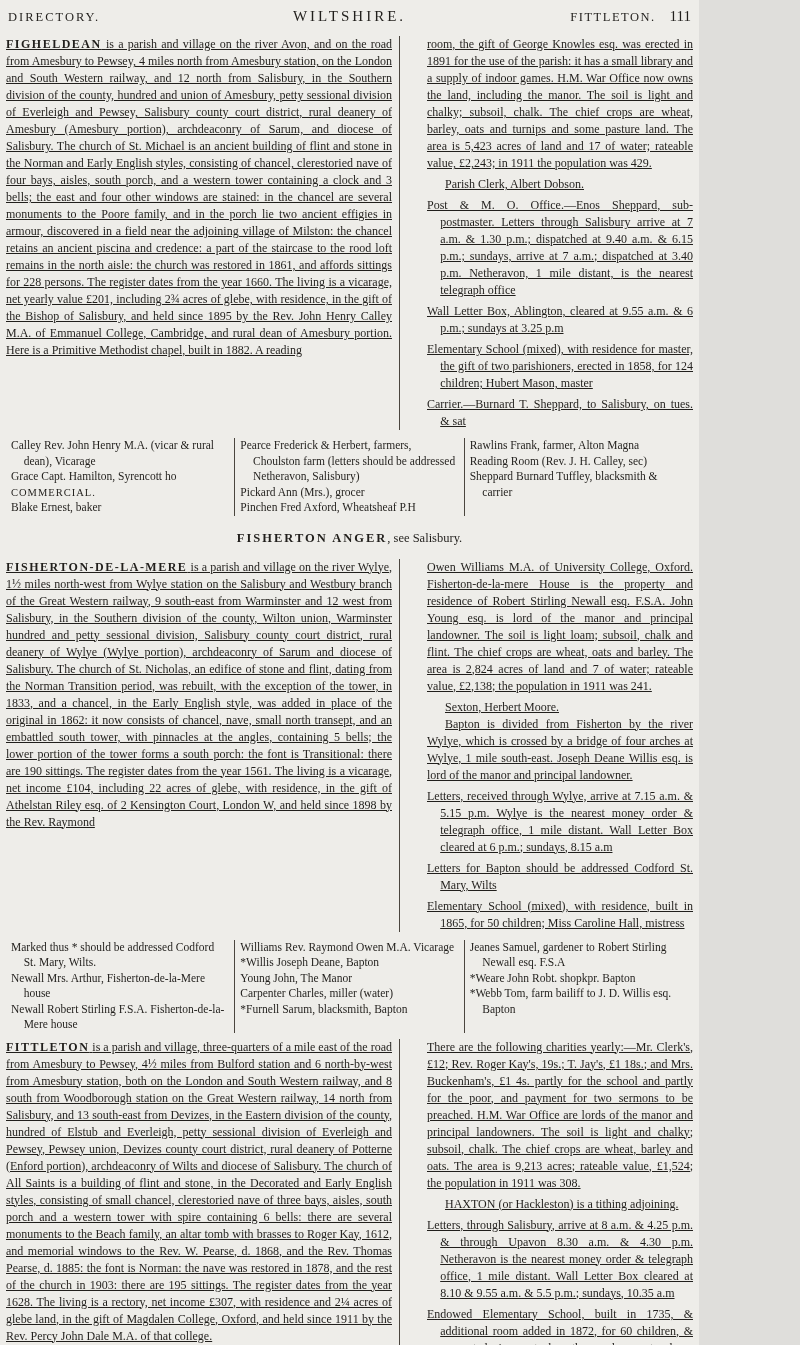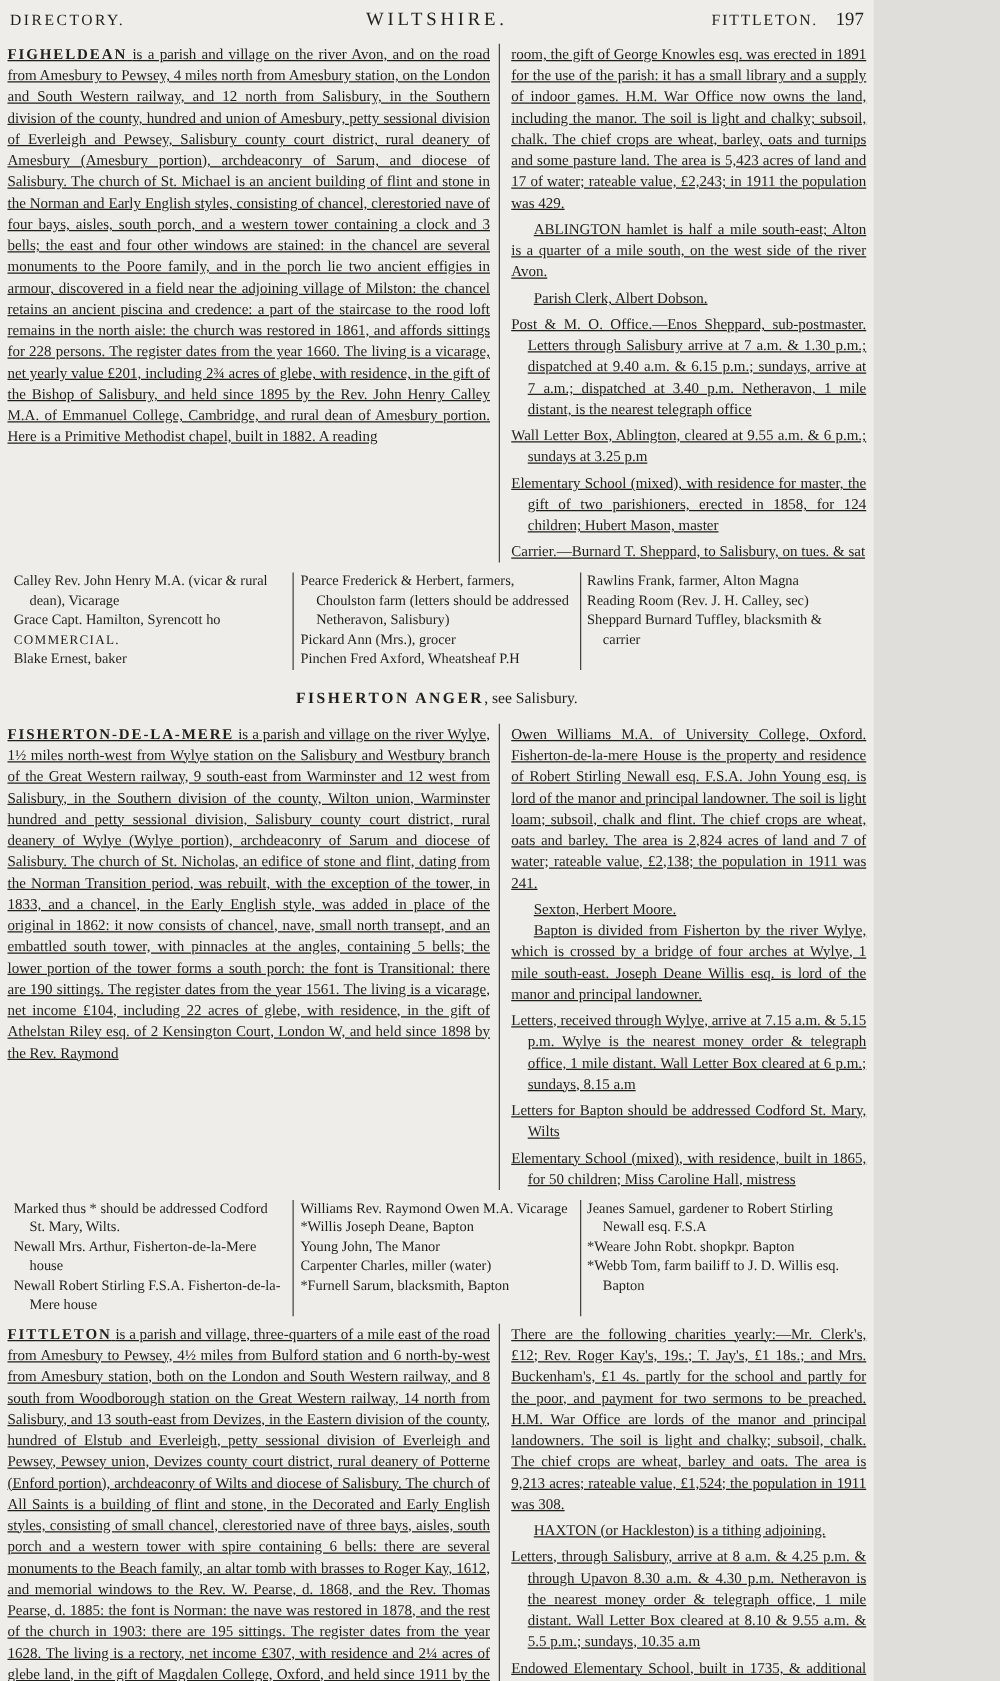--- a/index.html
+++ b/index.html
@@ -13,21 +13,21 @@
   
   .runhead{display:flex;align-items:baseline;margin:0 2px 10px 2px;}
   .rh-left{flex:0 0 200px;font-size:12.5px;letter-spacing:2px;}
   .rh-center{flex:1;text-align:center;font-size:15px;letter-spacing:3px;}
   .rh-right{flex:0 0 200px;text-align:right;font-size:12.5px;letter-spacing:1.5px;}
   .rh-pagenum{font-size:15px;letter-spacing:0;margin-left:14px;}
 
   
   .twocol{display:flex;margin-bottom:6px;text-decoration:underline;}
   .col-l{flex:0 0 386px;}
-  .col-r{flex:1;border-left:1px solid #4a453e;padding-left:9px;margin-left:7px;}
+  .col-r{flex:1;border-left:1px solid #4a453e;padding-left:27px;margin-left:7px;}
   p{margin:0 0 4px 0;text-align:justify;}
   p:last-child{margin-bottom:0;}
   .headword{font-weight:bold;letter-spacing:1.5px;}
   .flow{ text-align:justify;}
   .ind{text-indent:1.5em;}
   .hang{padding-left:1.1em;text-indent:-1.1em;}
   .nomargin{margin-bottom:0;}
 
   
   .dirlist{display:flex;margin:8px 0 6px 0;font-size:11.5px;line-height:15.5px;}
@@ -42,30 +42,29 @@
   .subhead-center{text-align:center;margin:8px 0 2px 0;}
 </style>
 </head>
 <body>
 
 <div class="page">
 
   <div class="runhead">
     <span class="rh-left">DIRECTORY.</span>
     <span class="rh-center">WILTSHIRE.</span>
-    <span class="rh-right"><span>FITTLETON.</span><span class="rh-pagenum">197</span></span>
+    <span class="rh-right"><span>FITTLETON.</span><span class="rh-pagenum">111</span></span>
   </div>
 
   <div class="twocol">
     <div class="col-l">
       <p class="flow"><b class="headword">FIGHELDEAN</b> <span>is a parish and village on the river Avon, and on the road from Amesbury to Pewsey, 4 miles north from Amesbury station, on the London and South Western railway, and 12 north from Salisbury, in the Southern division of the county, hundred and union of Amesbury, petty sessional division of Everleigh and Pewsey, Salisbury county court district, rural deanery of Amesbury (Amesbury portion), archdeaconry of Sarum, and diocese of Salisbury. The church of St. Michael is an ancient building of flint and stone in the Norman and Early English styles, consisting of chancel, clerestoried nave of four bays, aisles, south porch, and a western tower containing a clock and 3 bells; the east and four other windows are stained: in the chancel are several monuments to the Poore family, and in the porch lie two ancient effigies in armour, discovered in a field near the adjoining village of Milston: the chancel retains an ancient piscina and credence: a part of the staircase to the rood loft remains in the north aisle: the church was restored in 1861, and affords sittings for 228 persons. The register dates from the year 1660. The living is a vicarage, net yearly value £201, including 2¾ acres of glebe, with residence, in the gift of the Bishop of Salisbury, and held since 1895 by the Rev. John Henry Calley M.A. of Emmanuel College, Cambridge, and rural dean of Amesbury portion. Here is a Primitive Methodist chapel, built in 1882. A reading</span></p>
     </div>
     <div class="col-r">
       <p class="flow">room, the gift of George Knowles esq. was erected in 1891 for the use of the parish: it has a small library and a supply of indoor games. H.M. War Office now owns the land, including the manor. The soil is light and chalky; subsoil, chalk. The chief crops are wheat, barley, oats and turnips and some pasture land. The area is 5,423 acres of land and 17 of water; rateable value, £2,243; in 1911 the population was 429.</p>
-      <p class="flow ind">ABLINGTON hamlet is half a mile south-east; Alton is a quarter of a mile south, on the west side of the river Avon.</p>
       <p class="flow ind">Parish Clerk, Albert Dobson.</p>
       <p class="hang">Post &amp; M. O. Office.—Enos Sheppard, sub-postmaster. Letters through Salisbury arrive at 7 a.m. &amp; 1.30 p.m.; dispatched at 9.40 a.m. &amp; 6.15 p.m.; sundays, arrive at 7 a.m.; dispatched at 3.40 p.m. Netheravon, 1 mile distant, is the nearest telegraph office</p>
       <p class="hang">Wall Letter Box, Ablington, cleared at 9.55 a.m. &amp; 6 p.m.; sundays at 3.25 p.m</p>
       <p class="hang">Elementary School (mixed), with residence for master, the gift of two parishioners, erected in 1858, for 124 children; Hubert Mason, master</p>
       <p class="hang">Carrier.—Burnard T. Sheppard, to Salisbury, on tues. &amp; sat</p>
     </div>
   </div>
 
   <div class="dirlist">
     <div class="dcol">

